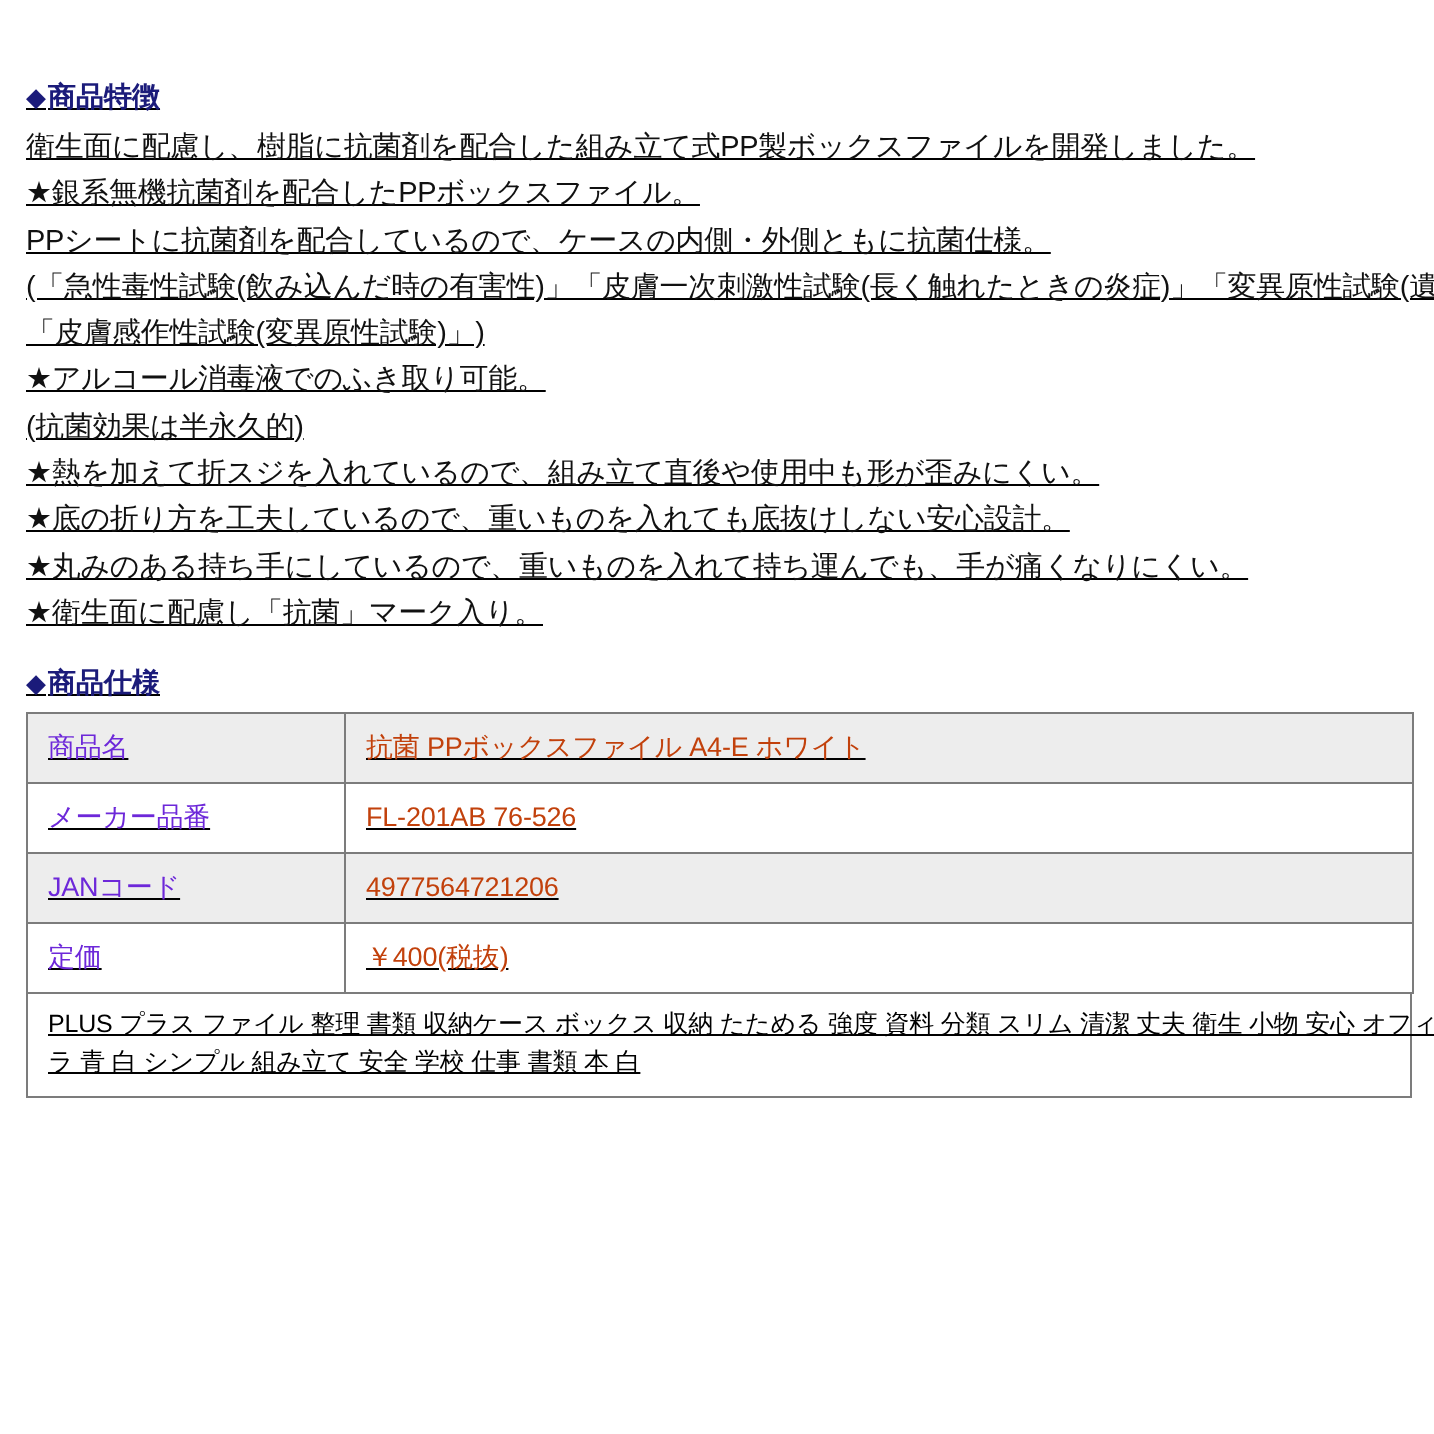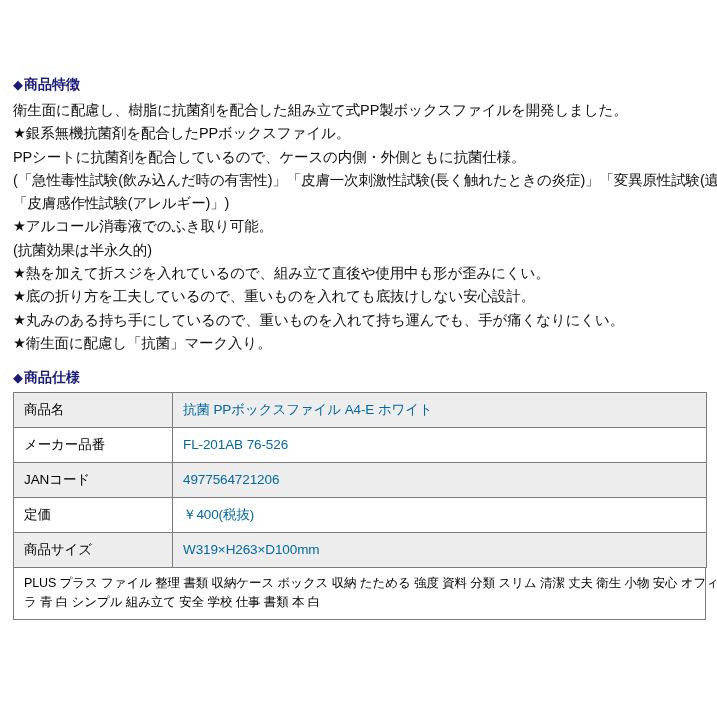--- a/index.html
+++ b/index.html
@@ -13,21 +13,22 @@
     overflow: hidden;
     font-family: "Liberation Sans", "DejaVu Sans", sans-serif;
     color: #000000;
     -webkit-font-smoothing: none;
   }
 
   .page {
     width: 717px;
     height: 717px;
     box-sizing: border-box;
-    padding: 76px 12px 0 13px;
+    padding: 40px 12px 0 13px;
+    text-decoration: underline;
   }
 
   
   .section-heading {
     font-size: 14px;
     font-weight: bold;
     color: #1b1b7a;
     line-height: 17px;
     letter-spacing: 0px;
     margin: 0 0 6px 0;
@@ -69,22 +70,22 @@
     padding: 7px 9px 7px 10px;
     vertical-align: middle;
     letter-spacing: -0.1px;
   }
   .spec-table col.c-label { width: 159px; }
   .spec-table col.c-value { width: 534px; }
 
   .row-shaded td { background: #ededed; }
   .row-plain  td { background: #ffffff; }
 
-  td.label { color: #000000; }
-  td.value { color: #0369a1; }
+  td.label { color: #6d28d9; }
+  td.value { color: #c2410c; }
 
   .value-line { display: block; white-space: nowrap; }
   .value-line + .value-line { margin-top: 3px; }
 
   .row-tall td { padding-top: 8px; padding-bottom: 8px; }
 
   
   .keyword-box {
     width: 693px;
     box-sizing: border-box;
@@ -106,21 +107,21 @@
 
   <div class="section-heading">
     <span class="diamond">◆</span><span>商品特徴</span>
   </div>
 
   <div class="features">
     <div class="feature-line">衛生面に配慮し、樹脂に抗菌剤を配合した組み立て式PP製ボックスファイルを開発しました。</div>
     <div class="feature-line">★銀系無機抗菌剤を配合したPPボックスファイル。</div>
     <div class="feature-line">PPシートに抗菌剤を配合しているので、ケースの内側・外側ともに抗菌仕様。</div>
     <div class="feature-line">(「急性毒性試験(飲み込んだ時の有害性)」「皮膚一次刺激性試験(長く触れたときの炎症)」「変異原性試験(遺伝子への影響)」</div>
-    <div class="feature-line">「皮膚感作性試験(アレルギー)」)</div>
+    <div class="feature-line">「皮膚感作性試験(変異原性試験)」)</div>
     <div class="feature-line">★アルコール消毒液でのふき取り可能。</div>
     <div class="feature-line">(抗菌効果は半永久的)</div>
     <div class="feature-line">★熱を加えて折スジを入れているので、組み立て直後や使用中も形が歪みにくい。</div>
     <div class="feature-line">★底の折り方を工夫しているので、重いものを入れても底抜けしない安心設計。</div>
     <div class="feature-line">★丸みのある持ち手にしているので、重いものを入れて持ち運んでも、手が痛くなりにくい。</div>
     <div class="feature-line">★衛生面に配慮し「抗菌」マーク入り。</div>
   </div>
 
   <div class="features-gap"></div>
 
@@ -151,26 +152,20 @@
         <td class="value">
           <span class="value-line">4977564721206</span>
         </td>
       </tr>
       <tr class="row-plain">
         <td class="label">定価</td>
         <td class="value">
           <span class="value-line">￥400(税抜)</span>
         </td>
       </tr>
-      <tr class="row-shaded">
-        <td class="label">商品サイズ</td>
-        <td class="value">
-          <span class="value-line">W319×H263×D100mm</span>
-        </td>
-      </tr>
     </tbody>
   </table>
 
   <div class="keyword-box">
     <span class="keyword-line">PLUS プラス ファイル 整理 書類 収納ケース ボックス 収納 たためる 強度 資料 分類 スリム 清潔 丈夫 衛生 小物 安心 オフィス 医療 病院 共用 a4 プ</span>
     <span class="keyword-line">ラ 青 白 シンプル 組み立て 安全 学校 仕事 書類 本 白</span>
   </div>
 
 </div>
 

